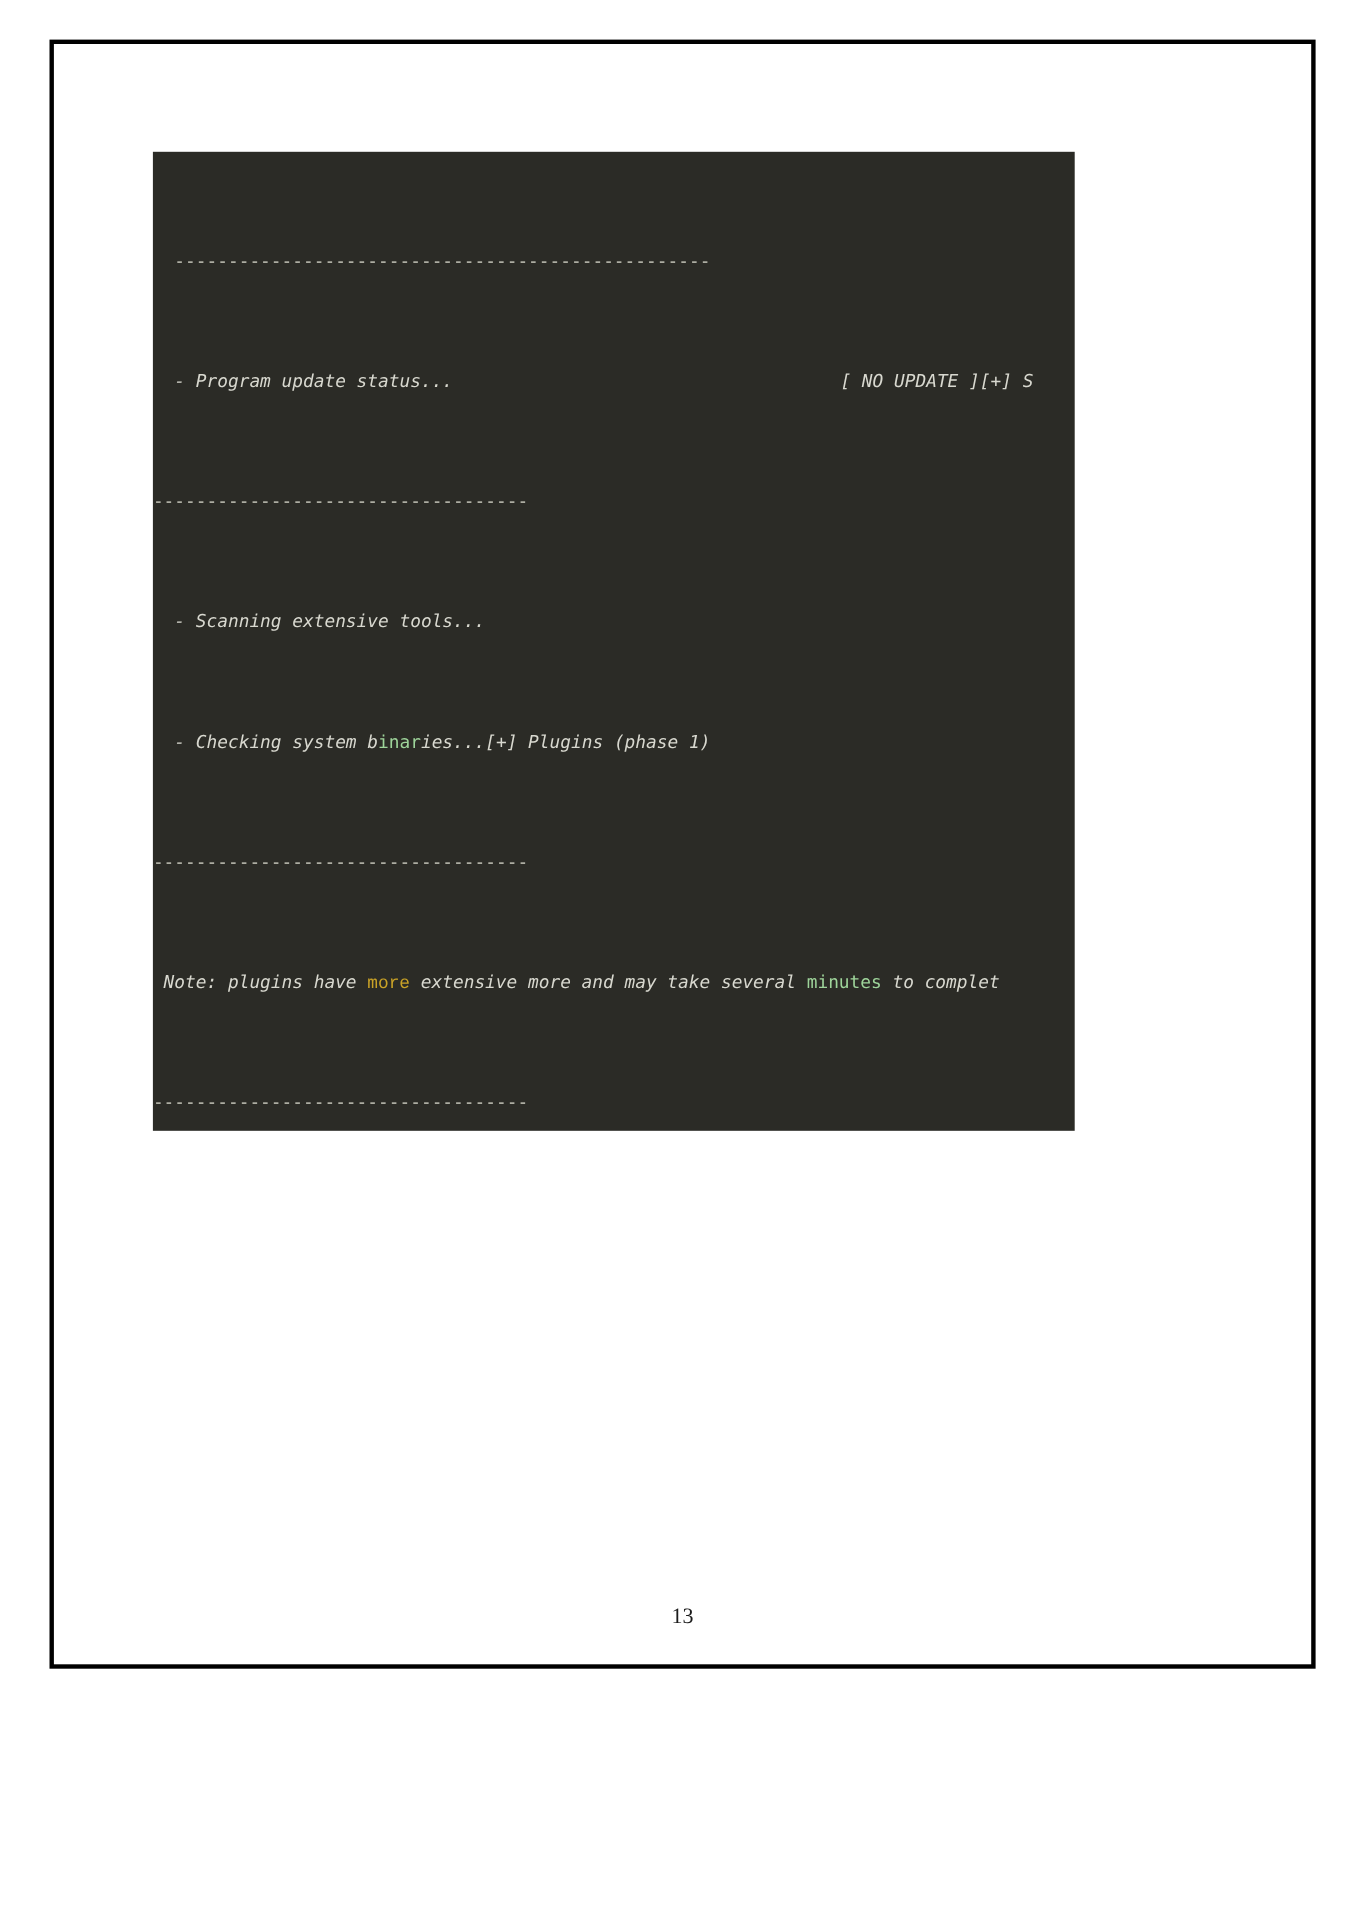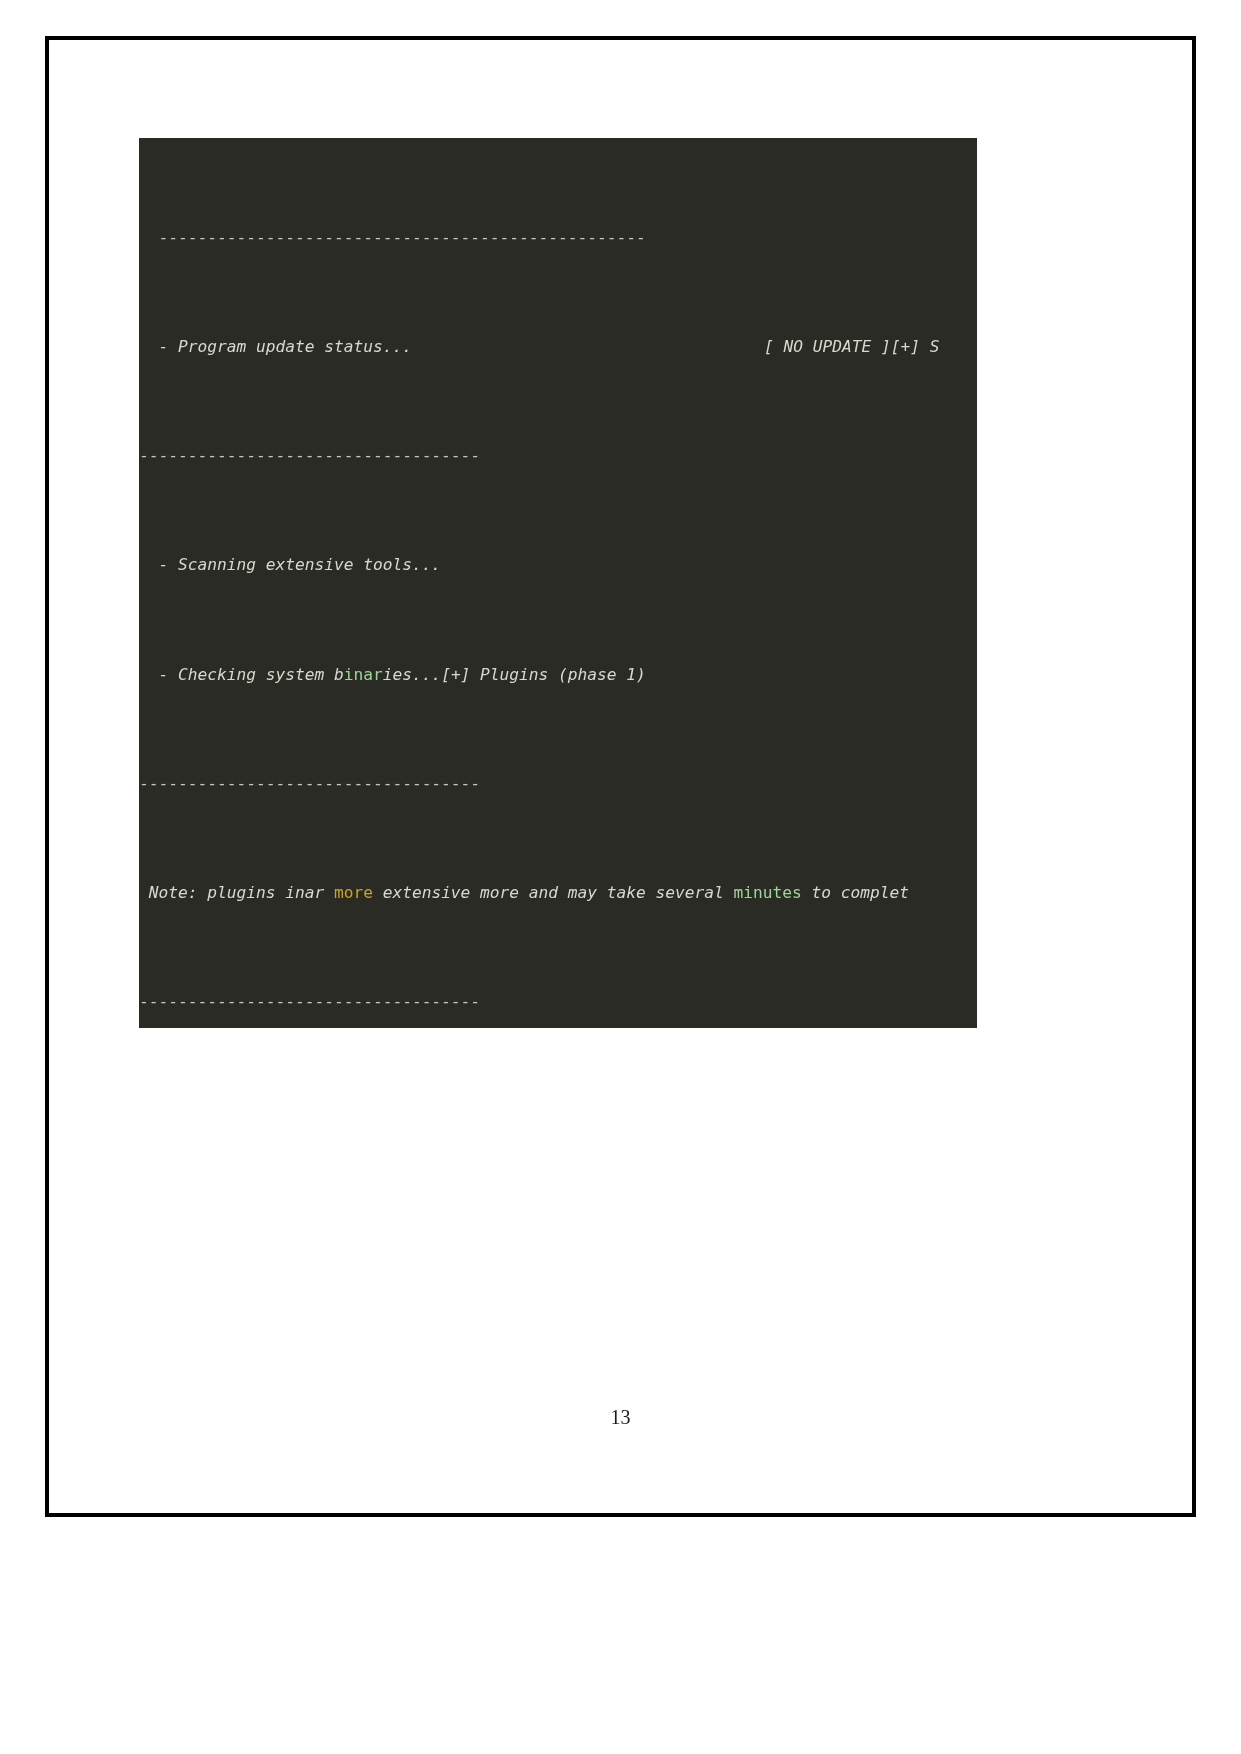--- a/index.html
+++ b/index.html
@@ -61,30 +61,30 @@
   }
   .stat {
     display: inline-block;
     white-space: pre;
     vertical-align: top;
     text-align: right;
   }
 
   
   .c-white   { color: #d8d8cf; font-style: italic; }
-  .c-gold    { color: #c9a227; }
+  .c-gold    { color: #c9a227; font-family: Liberation Mono, monospace; }
   .c-green   { color: #9ed49a; margin-top: 32px; }
   .c-sep     { color: #c6c6ba; }
 
   
   .page-number {
     position: absolute;
     left: 0;
     right: 0;
-    top: 1366px;
+    top: 1418px;
     text-align: center;
     font-family: "Liberation Serif", serif;
     font-size: 20px;
     color: #1b1b1b;
   }
 </style>
 </head>
 <body>
 
 <div class="page-sheet">
@@ -97,21 +97,21 @@
       <span class="line"><span class="lbl c-white">  - Program update status...</span><span class="stat c-white">[ NO UPDATE ][+] S</span></span>
 
       <span class="line"><span class="lbl c-sep">-----------------------------------</span></span>
 
       <span class="line"><span class="lbl c-white">  - Scanning extensive tools...</span></span>
 
       <span class="line"><span class="lbl"><span class="c-white">  - Checking system b</span><span class="c-green">inar</span><span class="c-white">ies...[+] Plugins (phase 1)</span></span></span>
 
       <span class="line"><span class="lbl c-sep">-----------------------------------</span></span>
 
-      <span class="line"><span class="lbl" style="width:1100px"><span class="c-white"> Note: plugins inar </span><span class="c-gold">more</span><span class="c-white"> extensive more and may take several </span><span class="c-green">minutes</span><span class="c-white"> to complet</span></span></span>
+      <span class="line"><span class="lbl" style="width:1100px"><span class="c-white"> Note: plugins have </span><span class="c-gold">more</span><span class="c-white"> extensive more and may take several </span><span class="c-green">minutes</span><span class="c-white"> to complet</span></span></span>
 
       <span class="line"><span class="lbl c-sep">-----------------------------------</span></span>
 
       
 
       
 
       
 
       

